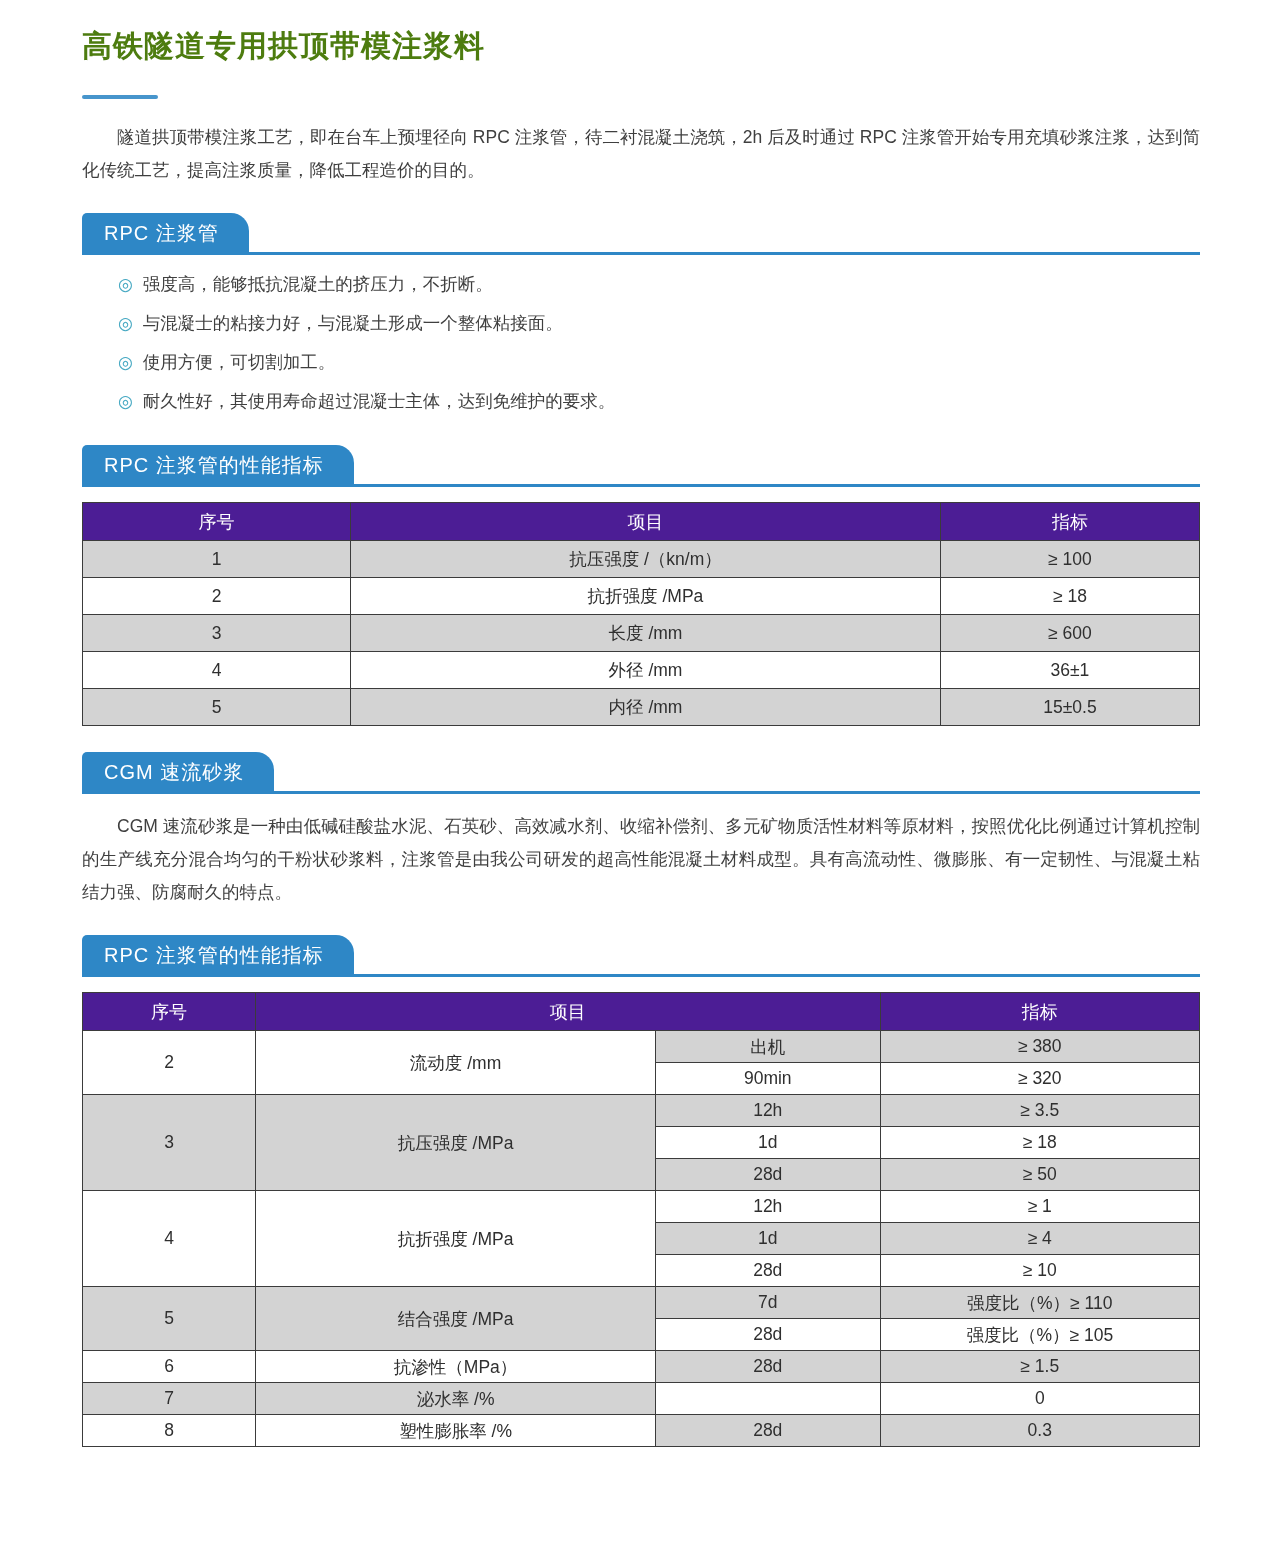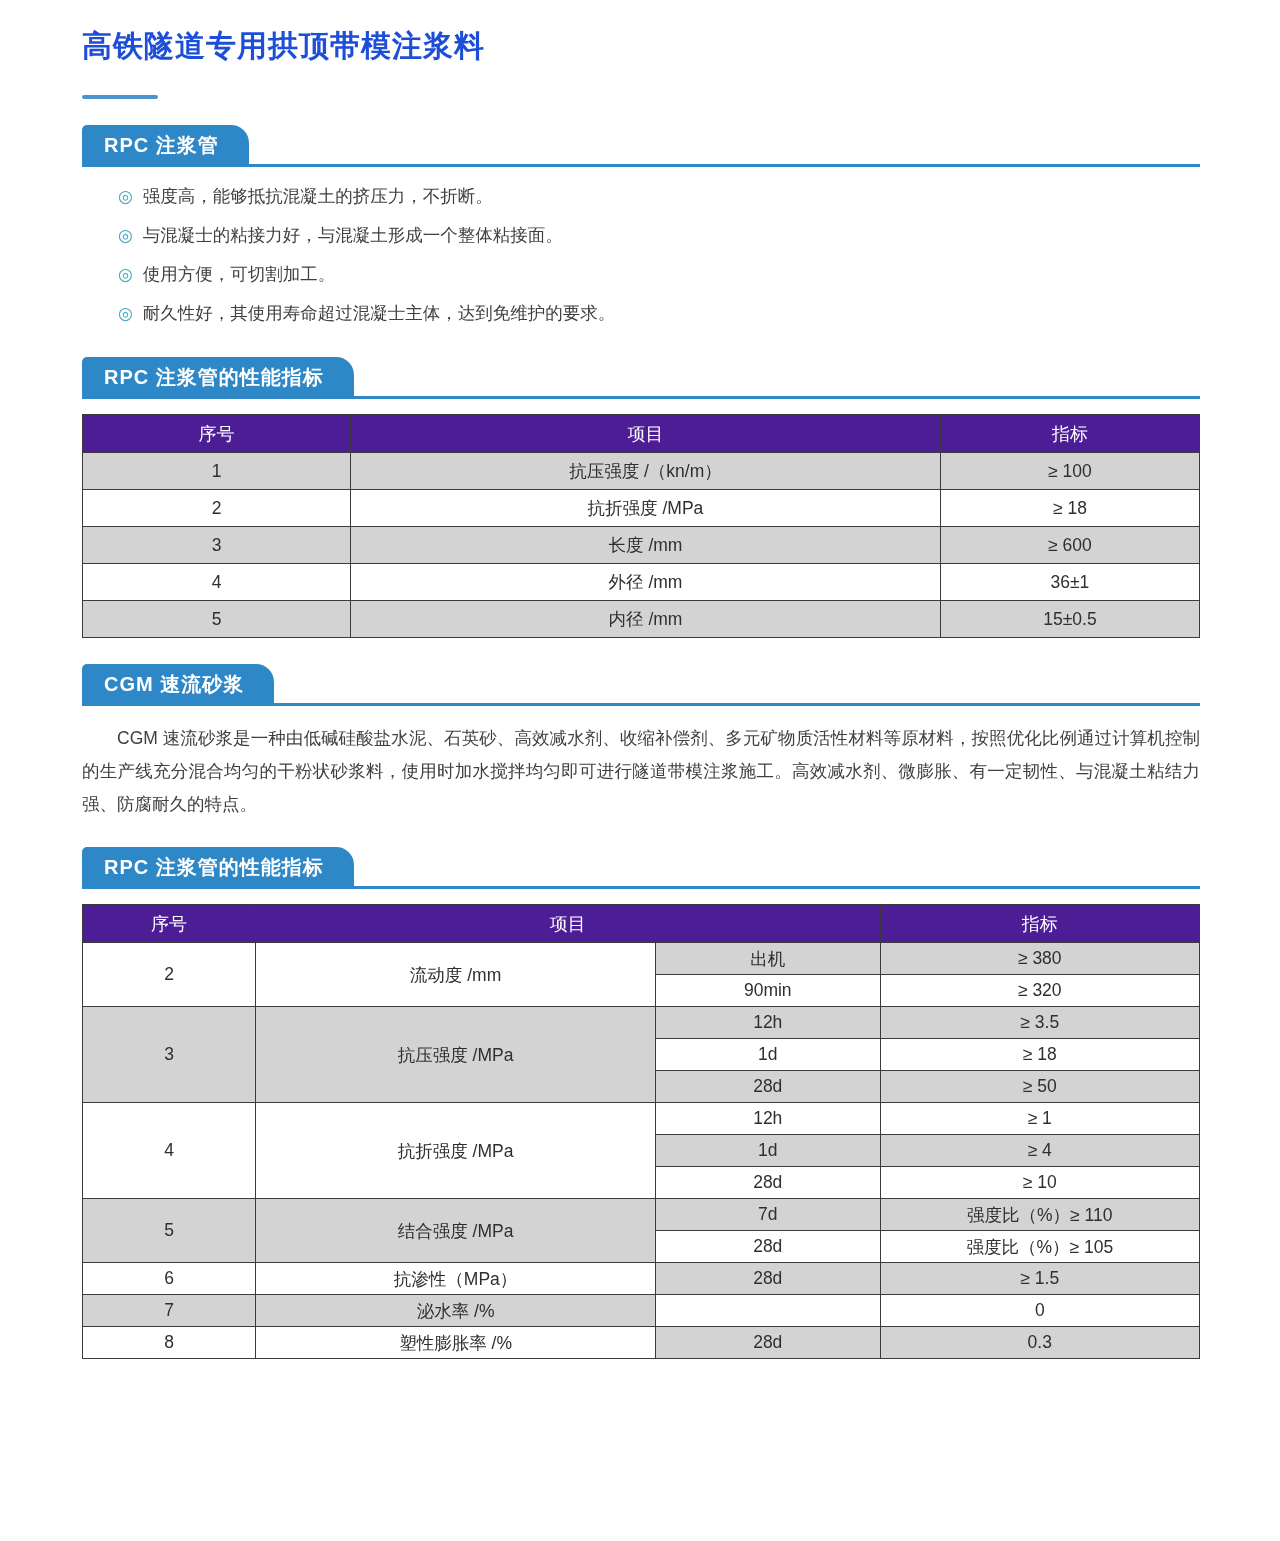--- a/index.html
+++ b/index.html
@@ -14,21 +14,21 @@
     height: 1541px;
     background: #ffffff;
     box-sizing: border-box;
     padding: 26px 80px 0 82px;
     overflow: hidden;
   }
   h1.page-title {
     margin: 0;
     font-size: 30px;
     font-weight: bold;
-    color: #1d4ed8;
+    color: #4d7c0f;
     letter-spacing: 1px;
   }
   .title-underline {
     width: 76px;
     height: 4px;
     background: #4795cc;
     margin-top: 28px;
     border-radius: 2px;
   }
   p.para {
@@ -43,21 +43,21 @@
   .banner-row {
     margin-top: 26px;
     border-bottom: 3px solid #2e87c6;
     line-height: 0;
   }
   .banner {
     display: inline-block;
     background: #2e87c6;
     color: #ffffff;
     font-size: 20px;
-    font-weight: bold;
+    font-weight: normal;
     line-height: 1;
     padding: 10px 30px 9px 22px;
     border-radius: 5px 18px 0 0;
     letter-spacing: 1px;
   }
 
   ul.bullets {
     list-style: none;
     margin: 10px 0 0 0;
     padding: 0 0 0 36px;
@@ -101,20 +101,21 @@
   td.g { background: #d3d3d3; }
 </style>
 </head>
 <body>
 
 <div class="page">
 
   <h1 class="page-title">高铁隧道专用拱顶带模注浆料</h1>
   <div class="title-underline"></div>
 
+  <p class="para indent">隧道拱顶带模注浆工艺，即在台车上预埋径向 RPC 注浆管，待二衬混凝土浇筑，2h 后及时通过 RPC 注浆管开始专用充填砂浆注浆，达到简化传统工艺，提高注浆质量，降低工程造价的目的。</p>
 
   <div class="banner-row">
     <div class="banner">RPC 注浆管</div>
   </div>
   <ul class="bullets" id="rpc-bullets">
       <li><span class="bullet-ic">◎</span><span>强度高，能够抵抗混凝土的挤压力，不折断。</span></li>
       <li><span class="bullet-ic">◎</span><span>与混凝士的粘接力好，与混凝土形成一个整体粘接面。</span></li>
       <li><span class="bullet-ic">◎</span><span>使用方便，可切割加工。</span></li>
       <li><span class="bullet-ic">◎</span><span>耐久性好，其使用寿命超过混凝士主体，达到免维护的要求。</span></li>
     </ul>
@@ -160,21 +161,21 @@
           <td class="g">5</td>
           <td class="g">内径 /mm</td>
           <td class="g">15±0.5</td>
         </tr>
       </tbody>
   </table>
 
   <div class="banner-row">
     <div class="banner">CGM 速流砂浆</div>
   </div>
-  <p class="para indent" style="margin-top:16px;">CGM 速流砂浆是一种由低碱硅酸盐水泥、石英砂、高效减水剂、收缩补偿剂、多元矿物质活性材料等原材料，按照优化比例通过计算机控制的生产线充分混合均匀的干粉状砂浆料，使用时加水搅拌均匀即可进行隧道带模注浆施工。高效减水剂、微膨胀、有一定韧性、与混凝土粘结力强、防腐耐久的特点。</p>
+  <p class="para indent" style="margin-top:16px;">CGM 速流砂浆是一种由低碱硅酸盐水泥、石英砂、高效减水剂、收缩补偿剂、多元矿物质活性材料等原材料，按照优化比例通过计算机控制的生产线充分混合均匀的干粉状砂浆料，注浆管是由我公司研发的超高性能混凝土材料成型。具有高流动性、微膨胀、有一定韧性、与混凝土粘结力强、防腐耐久的特点。</p>
 
   <div class="banner-row">
     <div class="banner">RPC 注浆管的性能指标</div>
   </div>
   <table class="spec" id="table2">
     <colgroup>
         <col style="width:15.5%">
         <col style="width:35.8%">
         <col style="width:20.1%">
         <col style="width:28.6%">

